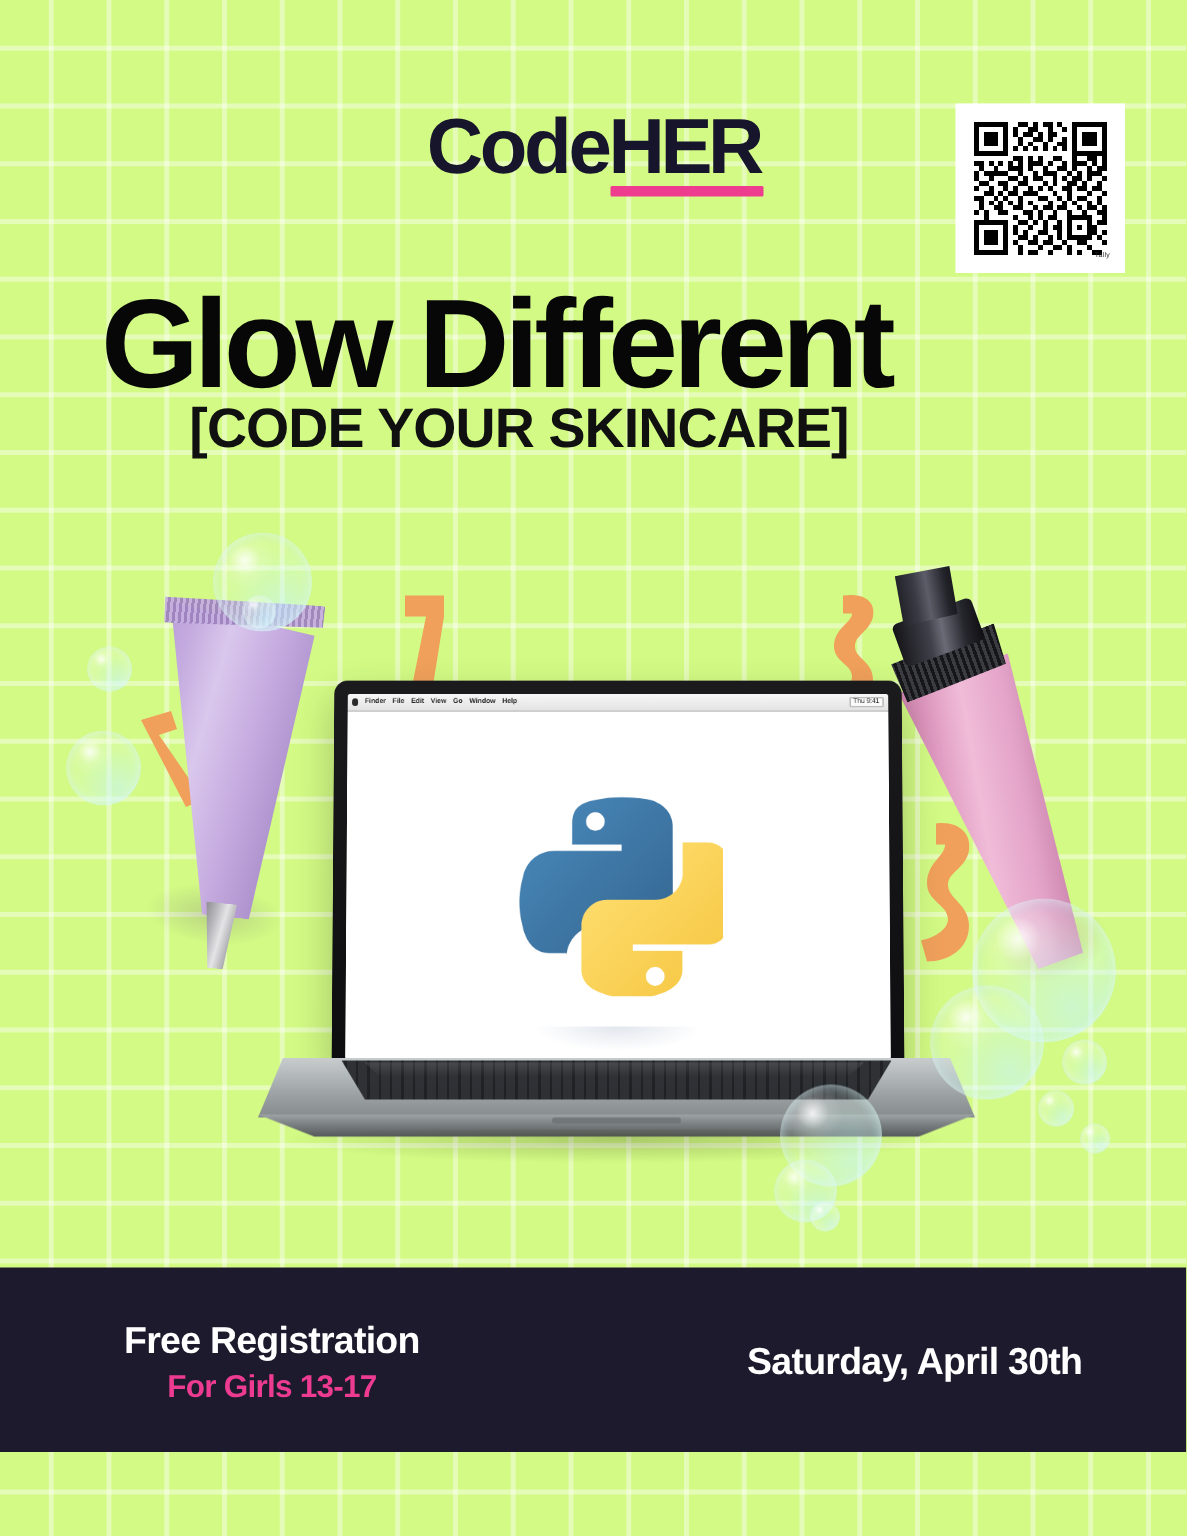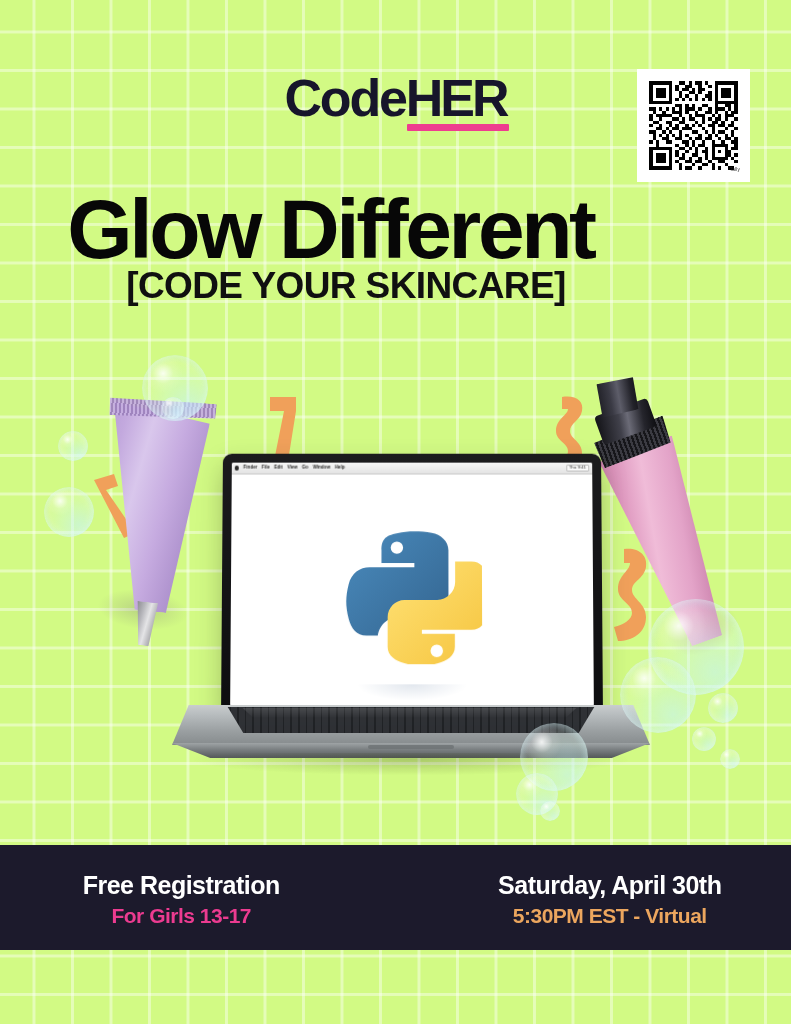--- a/index.html
+++ b/index.html
@@ -263,21 +263,21 @@
     position:absolute; border-radius:50%;
     background:
       radial-gradient(circle at 32% 28%, rgba(255,255,255,.85) 0%, rgba(255,255,255,.15) 16%, rgba(255,255,255,0) 30%),
       radial-gradient(circle at 70% 76%, rgba(196,243,255,.55), rgba(214,255,233,.22) 48%, rgba(255,255,255,.05) 72%),
       radial-gradient(circle at 50% 50%, rgba(255,255,255,.07) 55%, rgba(150,225,235,.42) 86%, rgba(255,255,255,.6) 100%);
     box-shadow:inset 0 0 8px rgba(255,255,255,.5);
   }
 
   
   .footer{
-    position:absolute; left:0; top:845px; width:791px; height:105px;
+    position:absolute; left:0; top:845px; width:791px; height:123px;
     background:#1c1a2c;
   }
   .footer-inner{
     position:absolute; inset:0;
     display:flex; align-items:center;
   }
   .fcol{ flex:1 1 0; text-align:center; padding-top:4px;}
   .fcol.left{ padding-right:48px; }
   .fcol.right{ padding-left:18px; }
   .fline1{
@@ -602,18 +602,17 @@
   </div>
 
   <div class="footer">
     <div class="footer-inner">
       <div class="fcol left">
         <div class="fline1">Free Registration</div>
         <div class="fline2 pink">For Girls 13-17</div>
       </div>
       <div class="fcol right">
         <div class="fline1">Saturday, April 30th</div>
-        <div class="fline2 orange">5:30PM EST - Virtual</div>
       </div>
     </div>
   </div>
 
 </div>
 
 </body></html>

